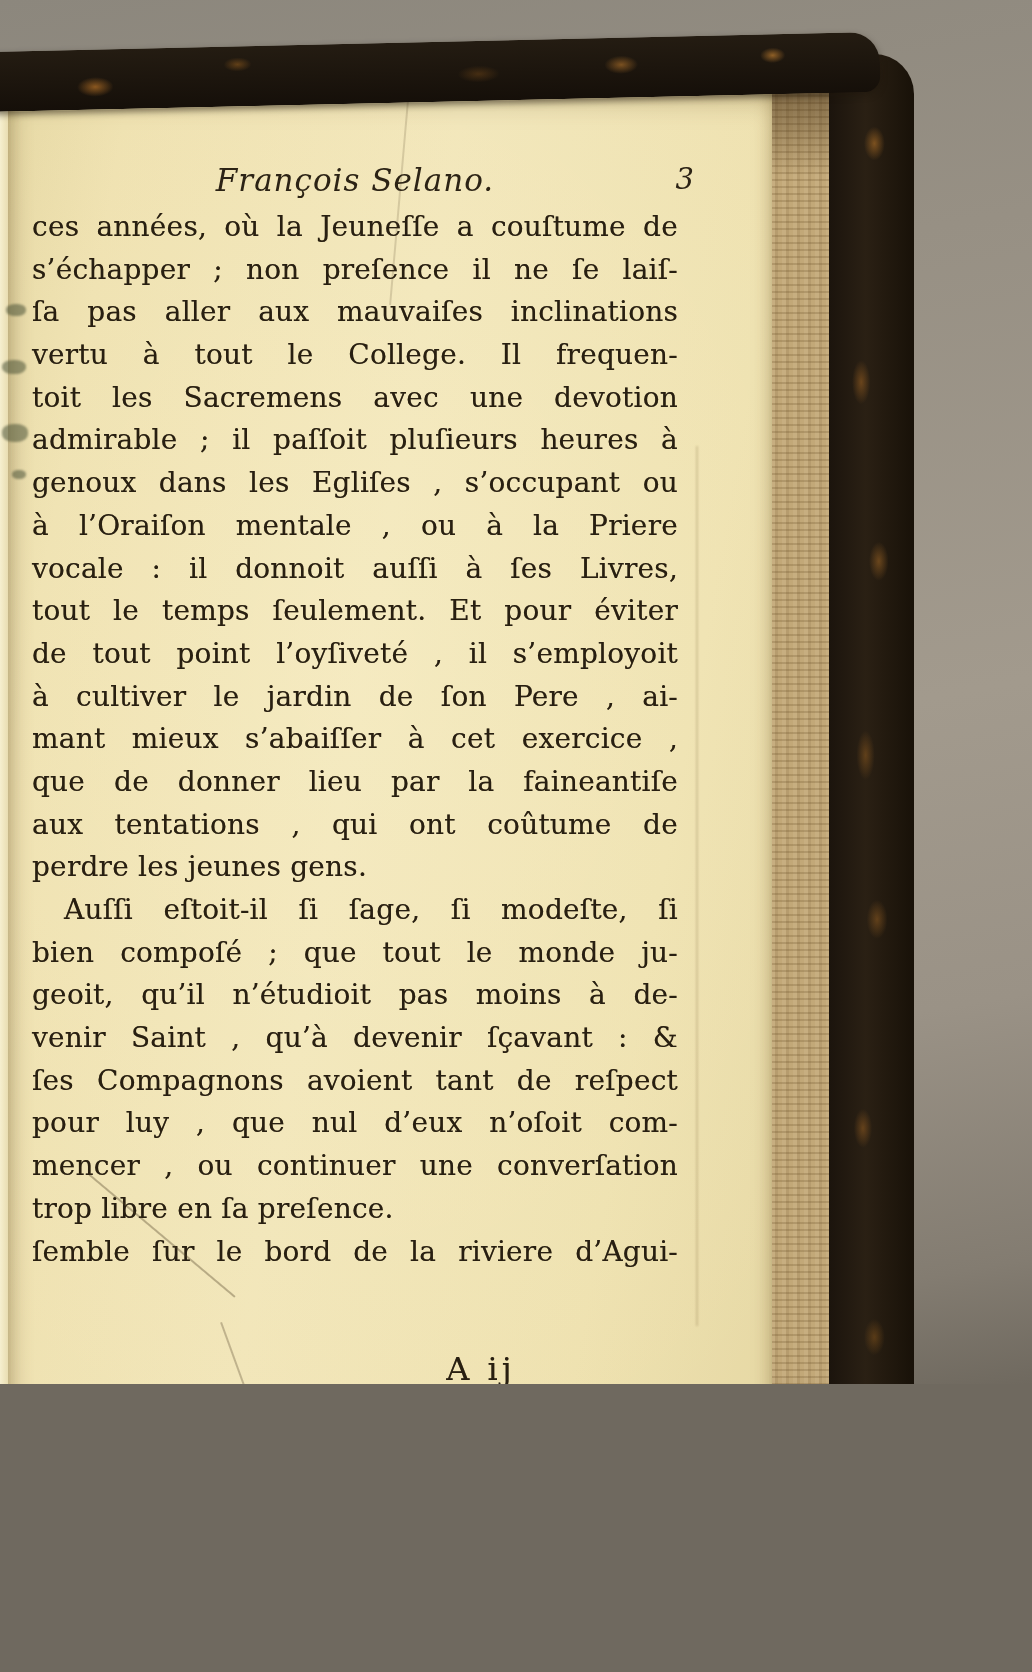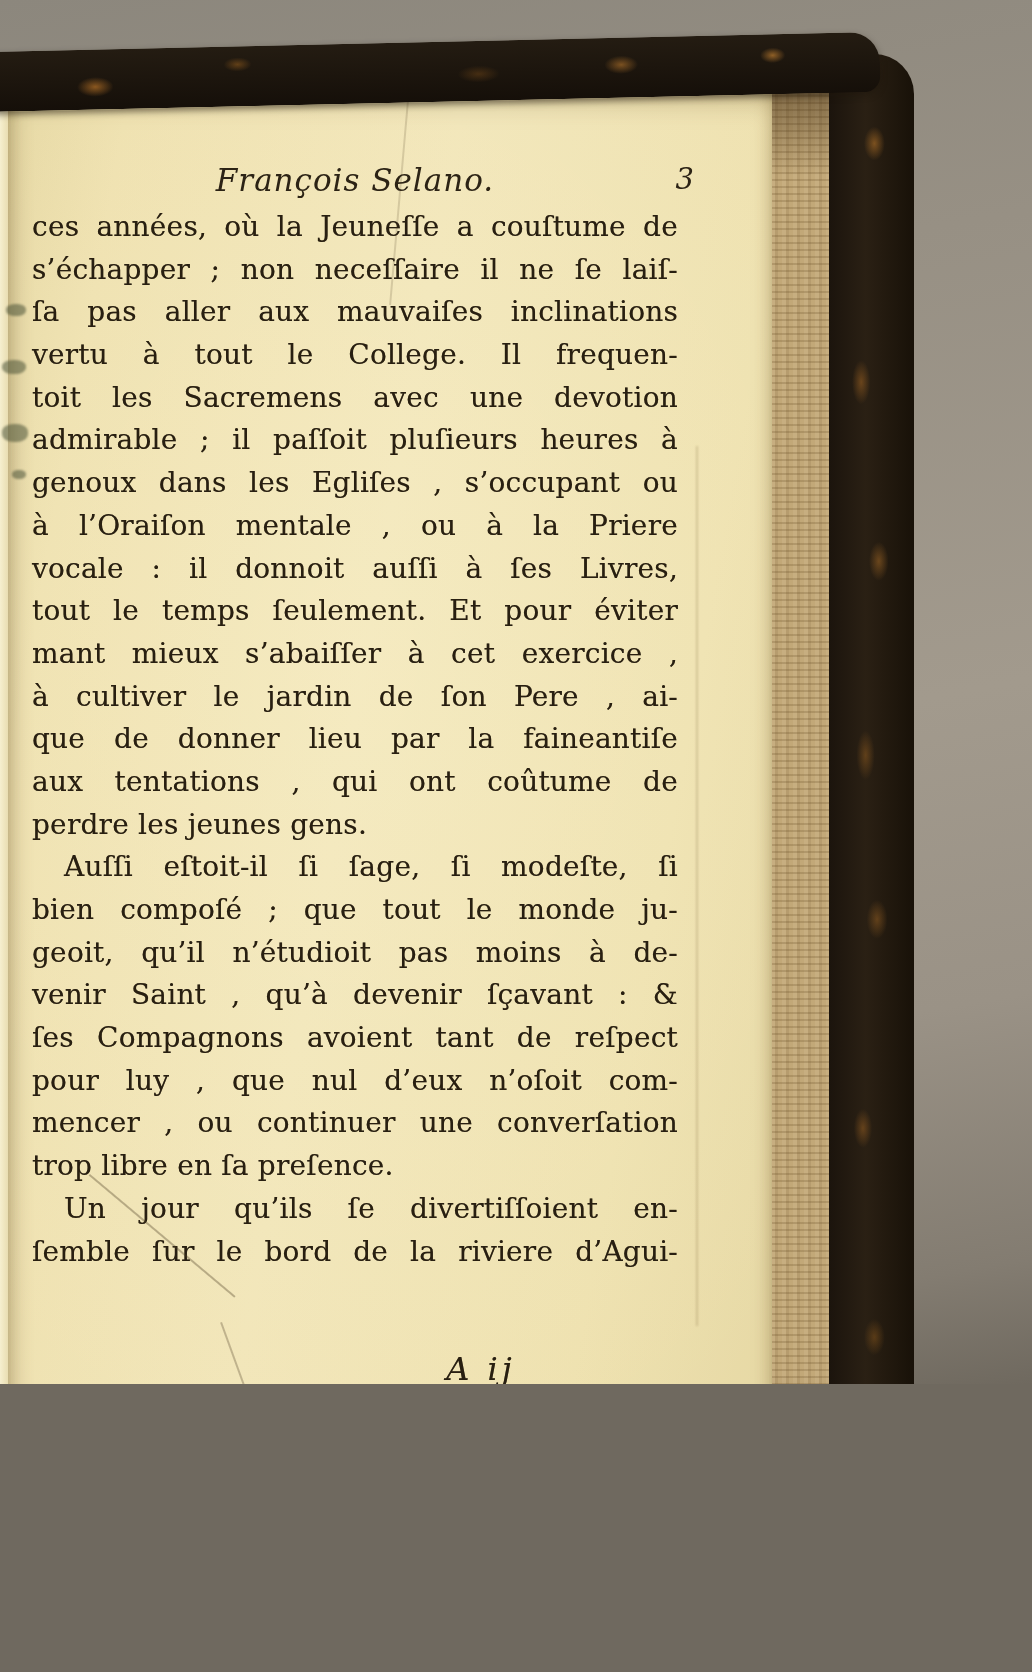--- a/index.html
+++ b/index.html
@@ -94,21 +94,21 @@
     font-size:28px;line-height:42.7px;height:42.7px;
     text-align:justify;text-align-last:justify;
     letter-spacing:.2px;color:#281f11;
     text-shadow:0 0 .6px rgba(45,32,12,.55);
   }
   .line.left{text-align-last:left;}
   .line.indent{padding-left:32px;box-sizing:border-box;}
   .signature{
     position:absolute;left:24px;top:1264px;width:646px;
     font-size:32px;text-align:center;padding-left:252px;box-sizing:border-box;
-    letter-spacing:4px;color:#281f11;text-shadow:0 0 .6px rgba(45,32,12,.55);font-style:italic;
+    letter-spacing:4px;color:#281f11;text-shadow:0 0 .6px rgba(45,32,12,.55);
   }
   
   .margin-smudge{position:absolute;background:rgba(62,72,46,.5);filter:blur(1.2px);border-radius:45%;}
   .ms1{left:-2px;top:218px;width:20px;height:12px;}
   .ms2{left:-6px;top:274px;width:24px;height:14px;}
   .ms3{left:-6px;top:338px;width:26px;height:18px;}
   .ms4{left:4px;top:384px;width:14px;height:9px;}
   .ink-smudge{position:absolute;left:444px;top:1336px;width:70px;height:64px;}
   .ink-smudge .mk{position:absolute;background:rgba(58,48,34,.85);filter:blur(.4px);border-radius:2px;}
   .mk1{left:16px;top:10px;width:4px;height:32px;transform:rotate(6deg);}
@@ -136,43 +136,43 @@
 
   <div class="page">
 
     <div class="page-header">
       <span class="running-title">François Selano.</span>
       <span class="folio">3</span>
     </div>
 
     <div class="textblock">
         <div class="line">ces années, où la Jeuneſſe a couſtume de</div>
-        <div class="line">s’échapper ; non neceſſaire il ne ſe laiſ-</div>
+        <div class="line">s’échapper ; non preſence il ne ſe laiſ-</div>
         <div class="line">ſa pas aller aux mauvaiſes inclinations</div>
         <div class="line">vertu à tout le College. Il frequen-</div>
         <div class="line">toit les Sacremens avec une devotion</div>
         <div class="line">admirable ; il paſſoit pluſieurs heures à</div>
         <div class="line">genoux dans les Egliſes , s’occupant ou</div>
         <div class="line">à l’Oraiſon mentale , ou à la Priere</div>
         <div class="line">vocale : il donnoit auſſi à ſes Livres,</div>
         <div class="line">tout le temps ſeulement. Et pour éviter</div>
+        <div class="line">de tout point l’oyſiveté , il s’employoit</div>
+        <div class="line">à cultiver le jardin de ſon Pere , ai-</div>
         <div class="line">mant mieux s’abaiſſer à cet exercice ,</div>
-        <div class="line">à cultiver le jardin de ſon Pere , ai-</div>
         <div class="line">que de donner lieu par la faineantiſe</div>
         <div class="line">aux tentations , qui ont coûtume de</div>
         <div class="line left">perdre les jeunes gens.</div>
         <div class="line indent">Auſſi eſtoit-il ſi ſage, ſi modeſte, ſi</div>
         <div class="line">bien compoſé ; que tout le monde ju-</div>
         <div class="line">geoit, qu’il n’étudioit pas moins à de-</div>
         <div class="line">venir Saint , qu’à devenir ſçavant : &amp;</div>
         <div class="line">ſes Compagnons avoient tant de reſpect</div>
         <div class="line">pour luy , que nul d’eux n’oſoit com-</div>
         <div class="line">mencer , ou continuer une converſation</div>
         <div class="line left">trop libre en ſa preſence.</div>
-        <div class="line indent">Un jour qu’ils ſe divertiſſoient en-</div>
         <div class="line">ſemble ſur le bord de la riviere d’Agui-</div>
       </div>
 
     <div class="signature">A ij</div>
 
     <div class="margin-smudge ms1"></div>
     <div class="margin-smudge ms2"></div>
     <div class="margin-smudge ms3"></div>
     <div class="margin-smudge ms4"></div>
 

